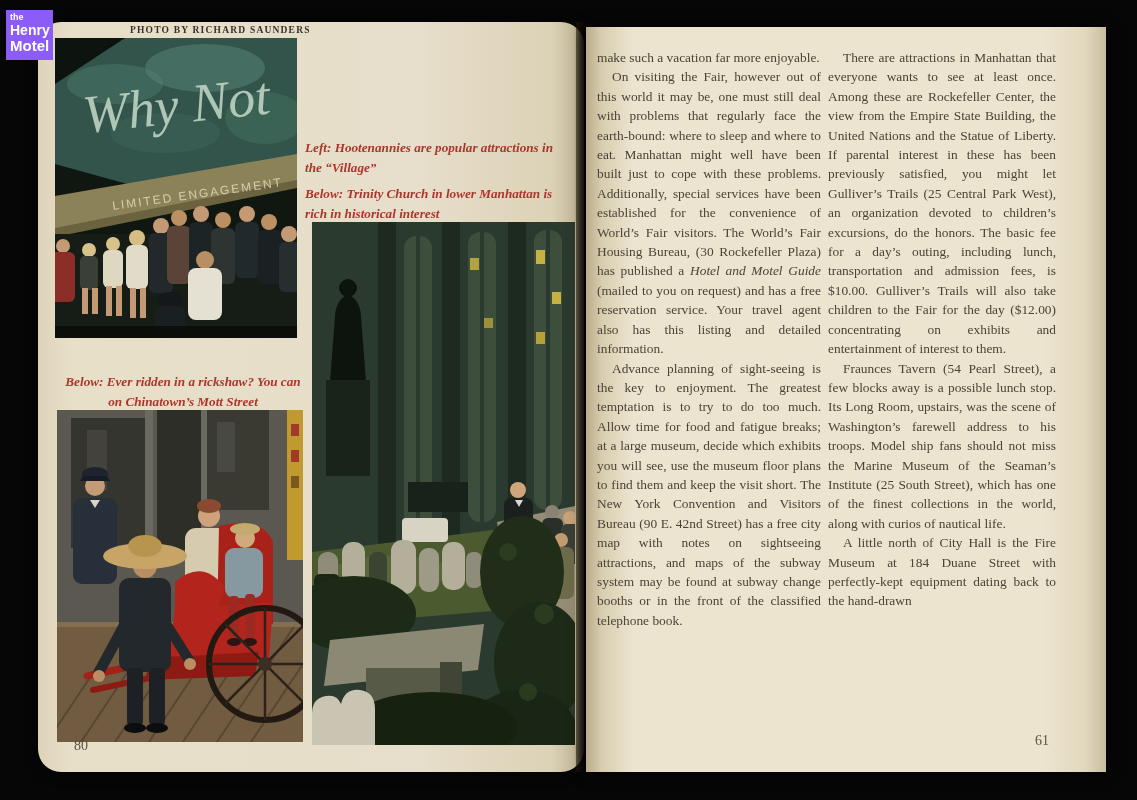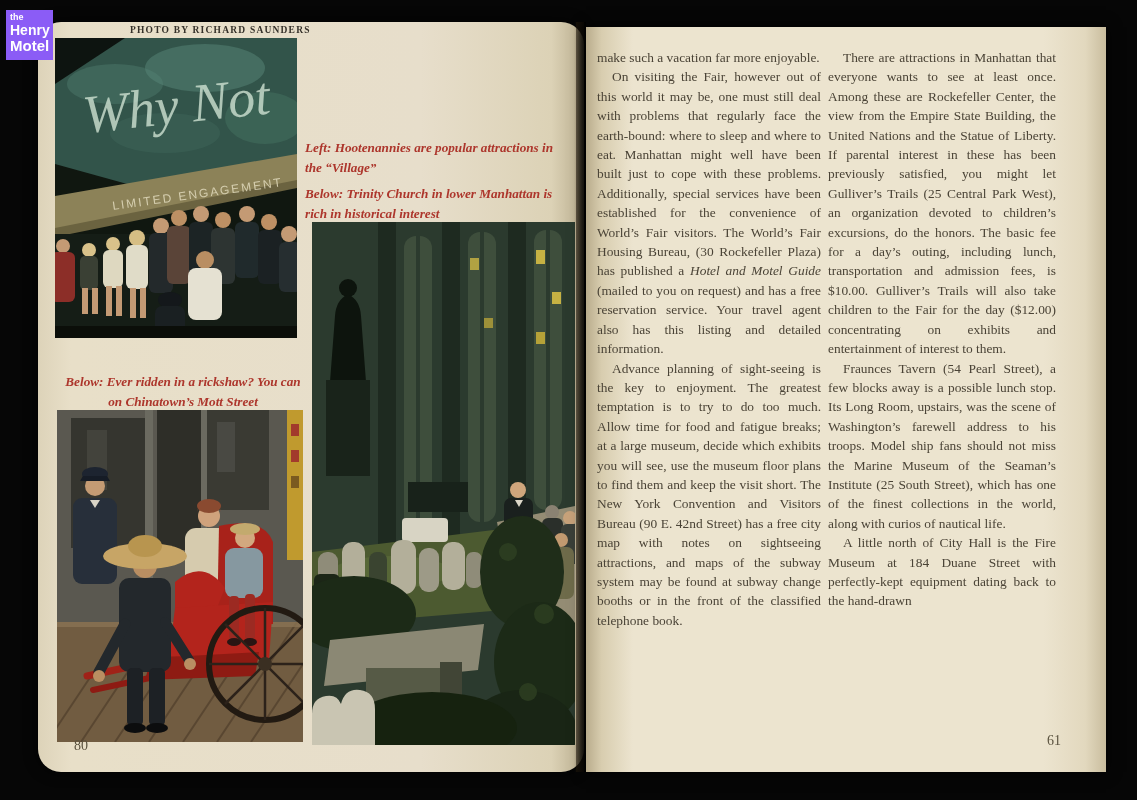--- a/index.html
+++ b/index.html
@@ -30,21 +30,21 @@
   .ph-village{left:17px;top:16px;width:242px;height:300px;}
   .ph-rickshaw{left:19px;top:388px;width:246px;height:332px;}
   .ph-trinity{left:274px;top:200px;width:263px;height:523px;}
   .caption{position:absolute;color:#ad362c;font-style:italic;font-weight:bold;
     font-size:13.2px;line-height:20px;}
   .cap-village{left:267px;top:116px;width:268px;}
   .cap-trinity{left:267px;top:162px;width:272px;}
   .cap-rickshaw{left:20px;top:350px;width:250px;text-align:center;}
   .pagenum{position:absolute;font-size:14px;color:#5a523f;}
   .pn-60{left:36px;top:716px;}
-  .pn-61{left:449px;top:706px;margin-left:12px;}
+  .pn-61{left:449px;top:706px;}
   
   .col{position:absolute;top:21px;height:702px;overflow:hidden;color:#4a4336;
     font-size:13.4px;line-height:19.4px;text-align:justify;}
   .col-1{left:11px;width:224px;}
   .col-2{left:242px;width:228px;}
   .col p{margin:0;text-indent:15px;}
   .col p.noindent{text-indent:0;}
   .col i{}
 </style>
 </head>

